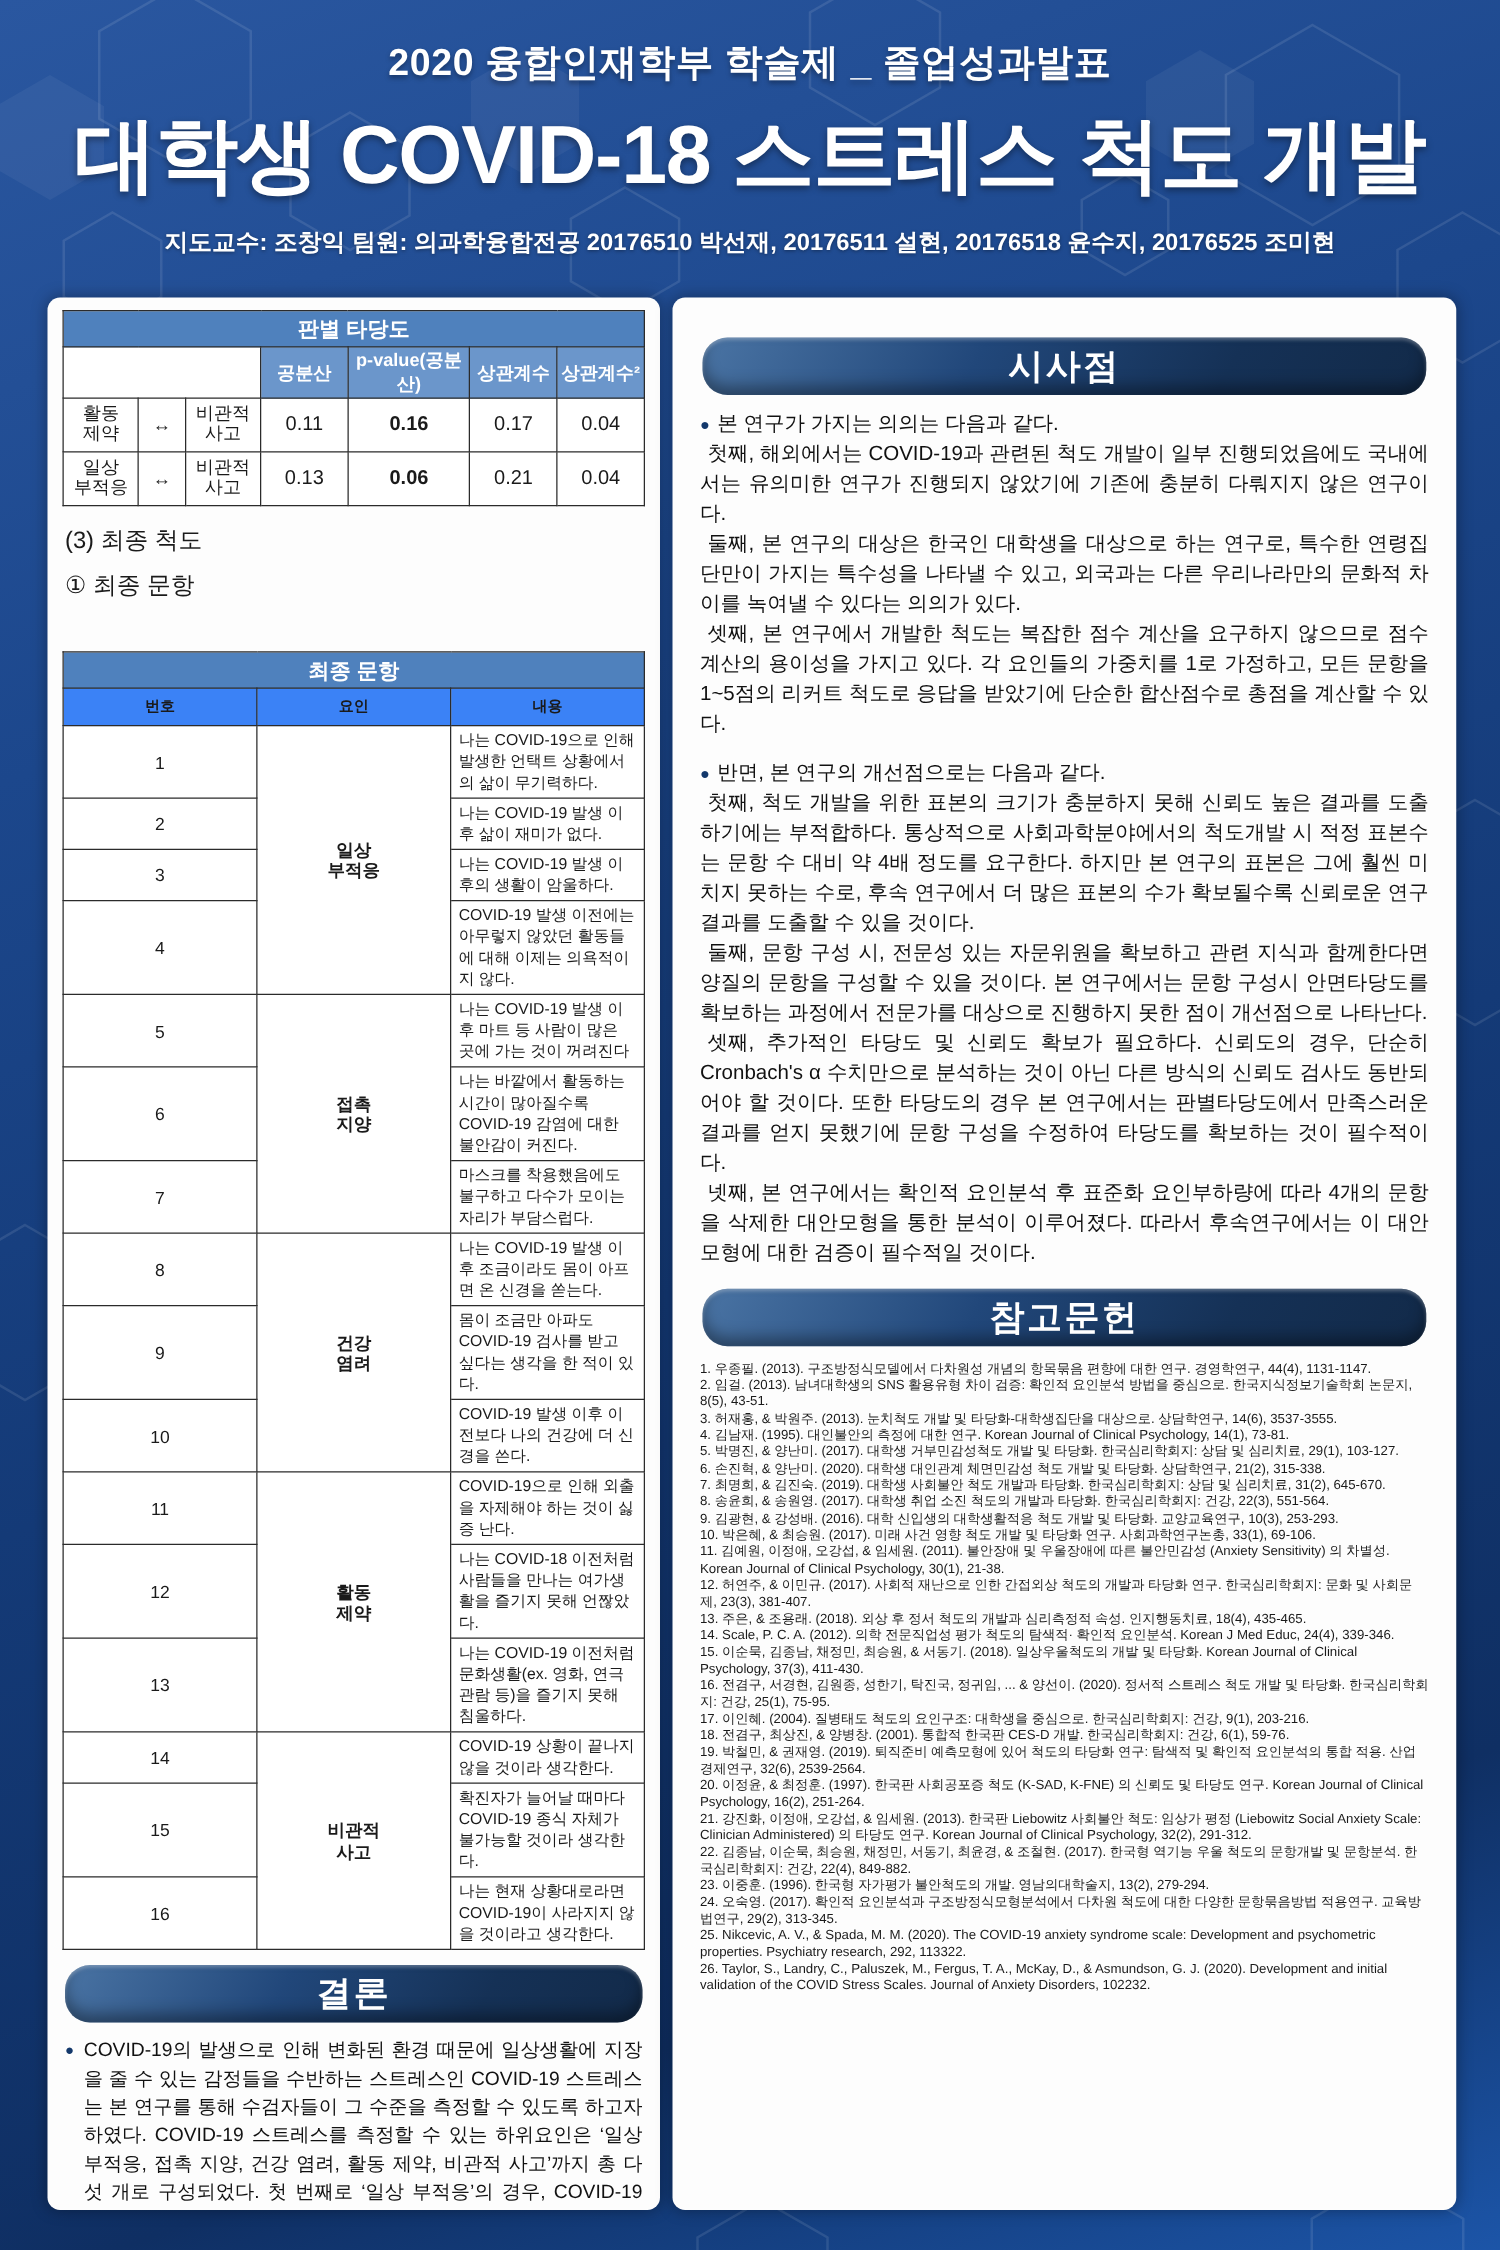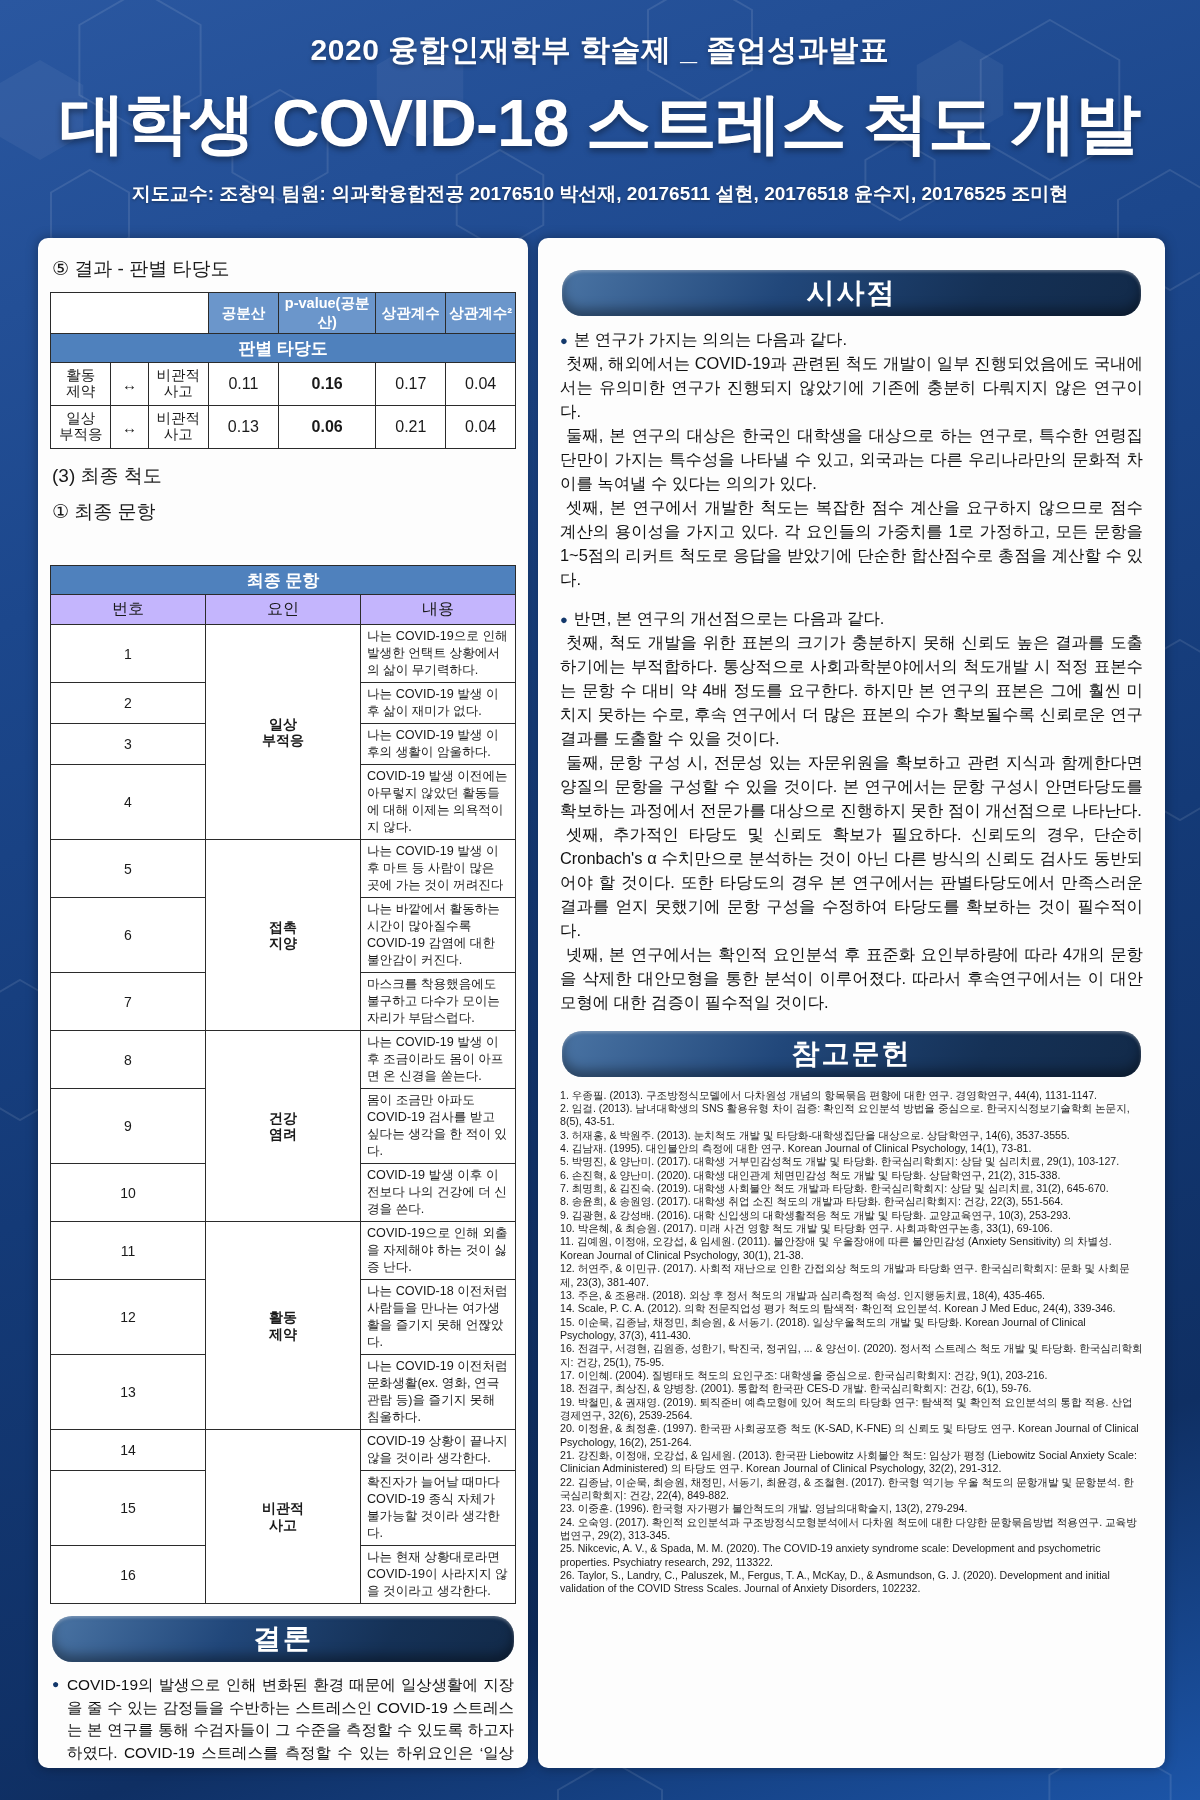--- a/index.html
+++ b/index.html
@@ -22,21 +22,21 @@
   .vtable td,.itable td{border:1px solid #2b2b2b;text-align:center;color:#1a1a1a;}
   .tbl-title{background:#4f81bd;color:#fff !important;font-weight:bold;font-size:17px;height:26px;border:1px solid #2b2b2b;}
   .vtable .col-head{background:#6b96cb;color:#fff;font-weight:bold;font-size:14.5px;height:28px;}
   .vtable .empty-cell{background:#fff;}
   .vtable .data{font-size:16px;height:40px;background:#fff;}
   .vtable .pair{font-size:14.5px;line-height:1.1;background:#fff;}
   .vtable .arrow{font-size:15px;background:#fff;}
   .red{color:#d40000;font-weight:bold;}
   .preline{white-space:pre-line;}
   .itable{margin-bottom:4px;table-layout:fixed;margin-top:40px;}
-  .itable .ihead td{background:#c4b5fd;font-weight:normal;font-size:16px;height:27px;}
+  .itable .ihead td{background:#3b82f6;font-weight:bold;font-size:12px;height:27px;}
   .itable .num{width:44px;font-size:14px;background:#fff;}
   .itable .factor{width:62px;font-weight:bold;font-size:14px;line-height:1.15;background:#fff;}
   .itable .content{text-align:left;padding:3px 6px;font-size:12.6px;background:#fff;height:22px;}
   .sec-bar{height:46px;line-height:46px;text-align:center;color:#fff;font-weight:bold;font-size:28px;letter-spacing:2px;
     background:linear-gradient(120deg,#4a74a4 0%,#21477a 38%,#153156 72%,#122a49 100%);
     border-radius:20px;box-shadow:inset 0 2px 3px rgba(255,255,255,.28), inset 0 -7px 12px rgba(0,0,0,.38);
     margin:12px 2px 12px;}
   .conclusion-text{position:relative;font-size:15.4px;line-height:1.47;color:#111;text-align:justify;padding-left:15px;margin:2px 2px 0;}
   .conclusion-text .bullet{position:absolute;left:0;top:2px;font-size:12px;color:#13386b;}
   .imp-block{margin:0 0 16px;}
@@ -74,33 +74,32 @@
   </svg>
 
   <div class="header">
     <div class="subtitle">2020 융합인재학부 학술제 _ 졸업성과발표</div>
     <div class="title">대학생 COVID-18 스트레스 척도 개발</div>
     <div class="authors">지도교수: 조창익 팀원: 의과학융합전공 20176510 박선재, 20176511 설현, 20176518 윤수지, 20176525 조미현</div>
   </div>
 
   <div class="panel left-panel">
 
-    <div class="sec-heading">⑤ 결과 - 판별 타당도</div>
 
     <table class="vtable">
       <tbody>
           <tr>
+        <td colspan="7" class="tbl-title">판별 타당도</td>
+      </tr>
+      <tr>
         <td colspan="3" class="empty-cell" style="width:34%"></td>
         <td class="col-head" style="width:15%">공분산</td>
         <td class="col-head" style="width:21%">p-value(공분산)</td>
         <td class="col-head" style="width:15%">상관계수</td>
         <td class="col-head" style="width:15%">상관계수²</td>
-      </tr>
-      <tr>
-        <td colspan="7" class="tbl-title">판별 타당도</td>
       </tr>
       <tr>
         <td class="pair preline" style="width:13%">활동
 제약</td>
         <td class="arrow" style="width:8%">↔</td>
         <td class="pair preline" style="width:13%">비관적
 사고</td>
         <td class="data">0.11</td>
         <td class="data red">0.16</td>
         <td class="data">0.17</td>

